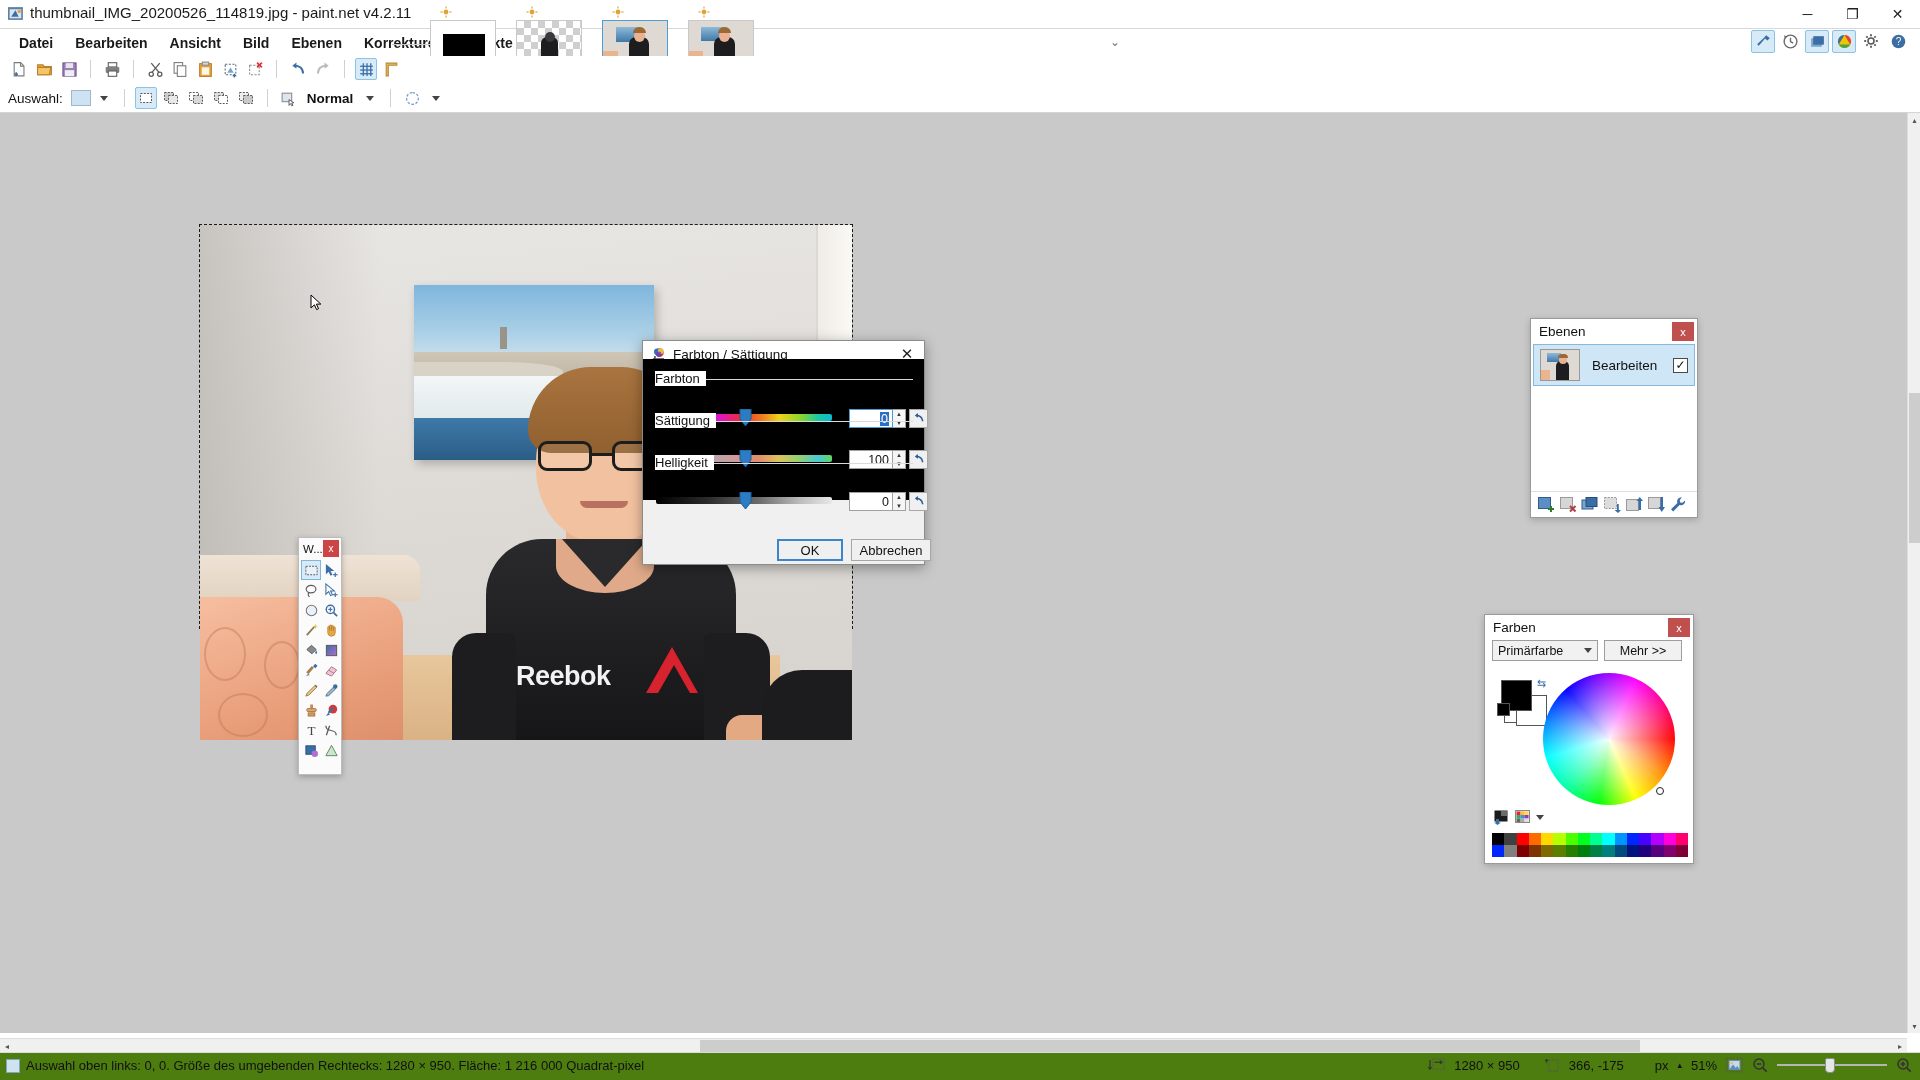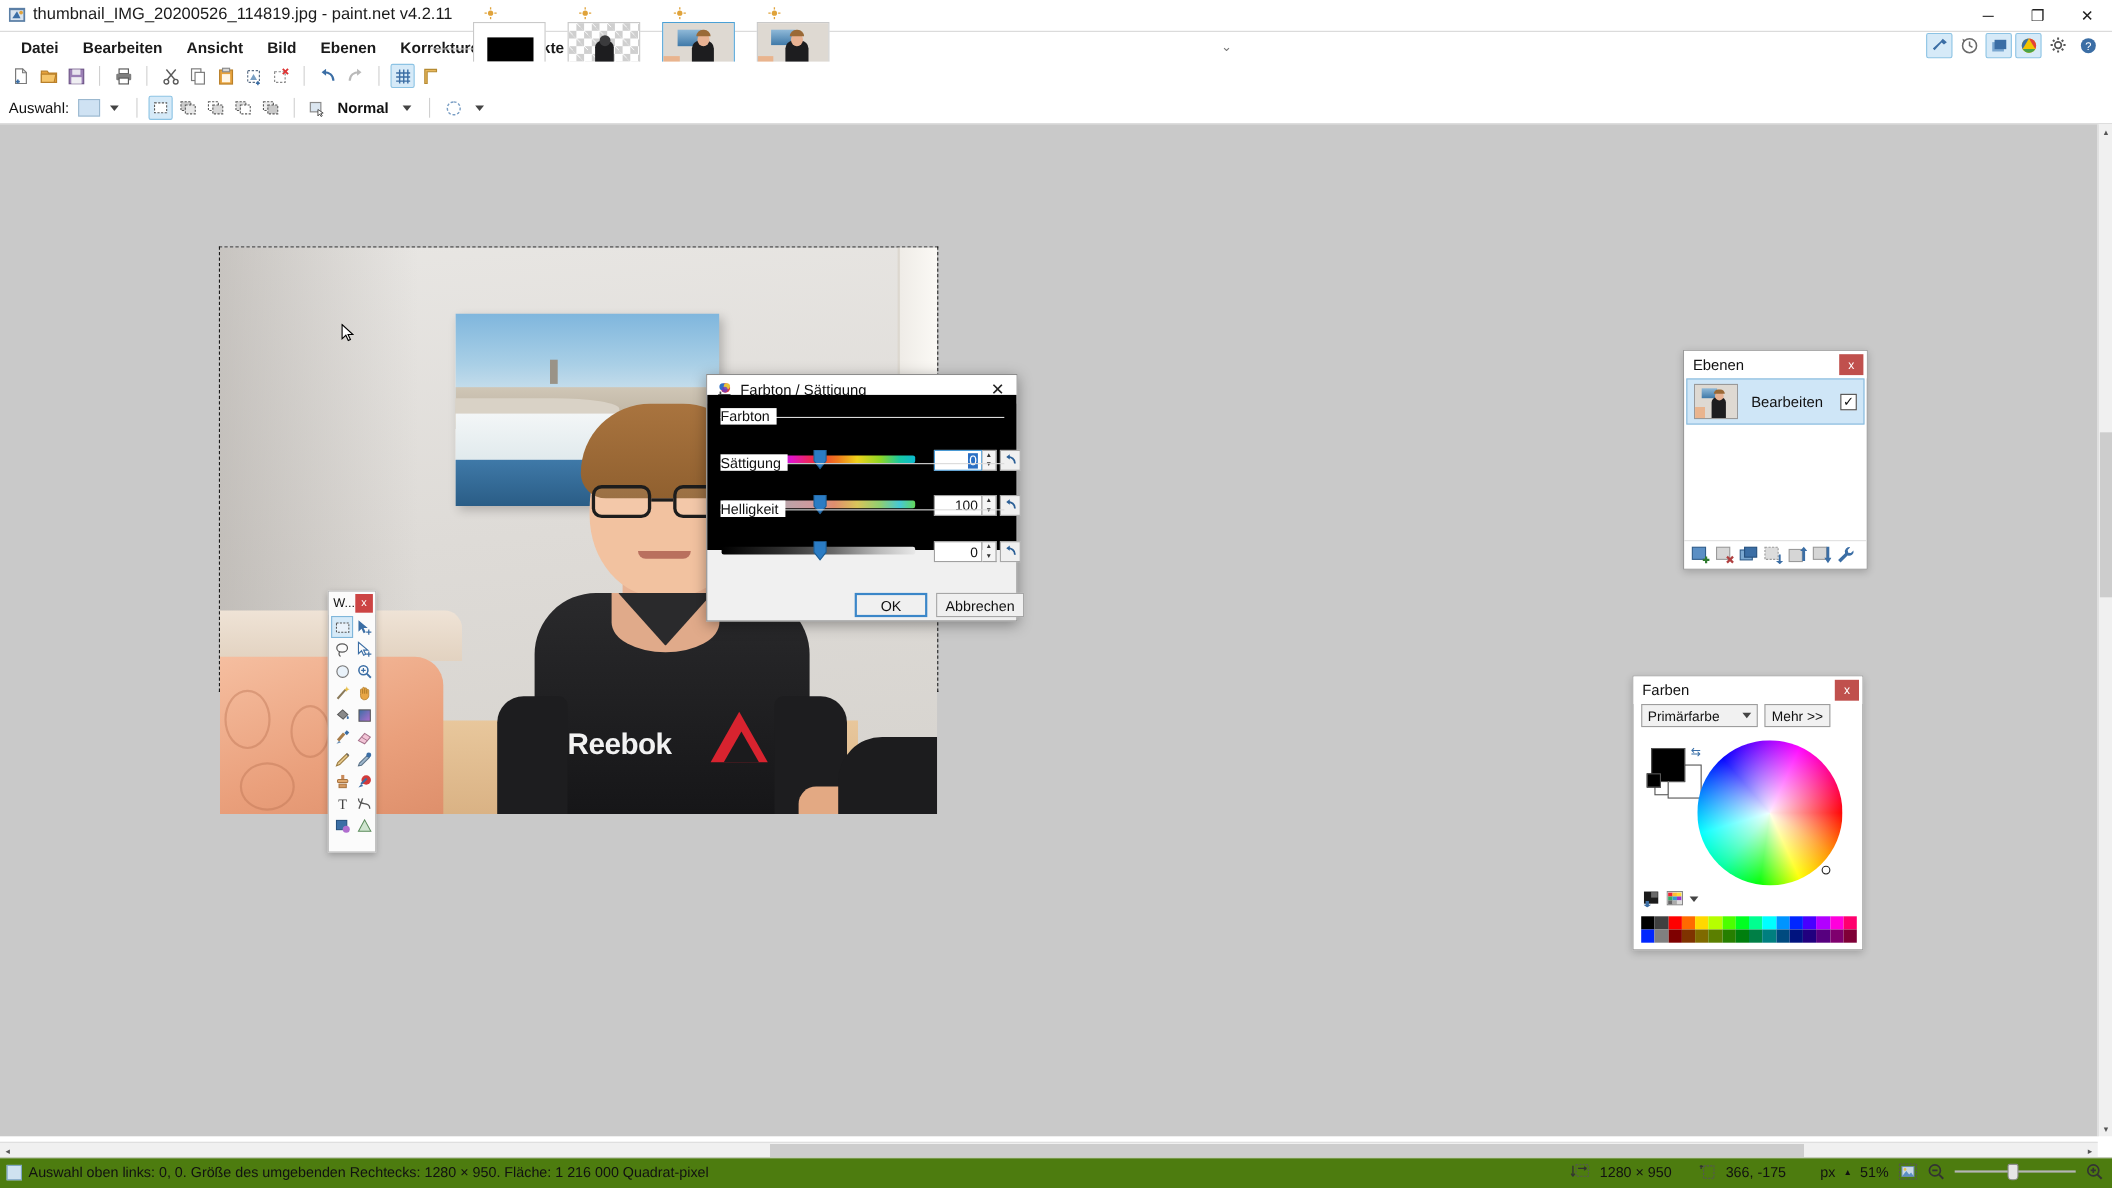--- a/index.html
+++ b/index.html
@@ -142,21 +142,21 @@
   .lthumb { width:40px; height:32px; border:1px solid #999; overflow:hidden; position:relative; }
   .lname { font-size:13.5px; margin-left:12px; color:#111; }
   .lchk { margin-left:auto; width:15px; height:15px; border:1px solid #4a4a4a; background:#fff; display:flex; align-items:center; justify-content:center; font-size:12px; }
   .lfoot { position:absolute; left:0; bottom:0; width:166px; height:26px; display:flex; align-items:center; gap:4px; padding-left:6px; border-top:1px solid #e0e0e0; }
 
   
   .colors { position:absolute; left:1484px; top:614px; width:210px; height:250px; background:#fff; border:1px solid #9a9a9a; box-shadow:0 2px 7px rgba(0,0,0,.2); }
   .cc-row { display:flex; align-items:center; gap:6px; padding:0 7px; }
   .cdrop { width:106px; height:21px; border:1px solid #9d9d9d; background:#f1f1f1; font-size:12.5px; display:flex; align-items:center; padding-left:5px; position:relative; }
   .cdrop .cv { position:absolute; right:5px; top:7px; width:0;height:0;border-left:4px solid transparent;border-right:4px solid transparent;border-top:5px solid #444; }
-  .cmore { width:60px; height:21px; border:1px solid #9d9d9d; background:#f1f1f1; font-size:12.5px; display:flex; align-items:center; justify-content:center; }
+  .cmore { width:78px; height:21px; border:1px solid #9d9d9d; background:#f1f1f1; font-size:12.5px; display:flex; align-items:center; justify-content:center; }
   .sw-primary { position:absolute; left:16px; top:65px; width:31px; height:31px; background:#000; border:1px solid #555; }
   .sw-second { position:absolute; left:31px; top:80px; width:31px; height:31px; background:#fff; border:1px solid #555; }
   .sw-mini1 { position:absolute; left:12px; top:88px; width:13px; height:13px; background:#000; border:1px solid #555; }
   .sw-mini2 { position:absolute; left:19px; top:95px; width:13px; height:13px; background:#fff; border:1px solid #555; }
   .swapic { position:absolute; left:52px; top:62px; font-size:11px; color:#3a6fa8; }
   .wheel { position:absolute; left:58px; top:58px; width:132px; height:132px; border-radius:50%;
     background:
       radial-gradient(circle at 50% 50%, rgba(255,255,255,.95) 0%, rgba(255,255,255,0) 72%),
       conic-gradient(from 90deg,#ff0000,#ff8c00,#ffff00,#00ff00,#00ffa0,#00ffff,#0080ff,#0000ff,#8000ff,#ff00ff,#ff0080,#ff0000); }
   .wheel-dot { position:absolute; left:113px; top:114px; width:8px; height:8px; border:1.5px solid #222; border-radius:50%; }

